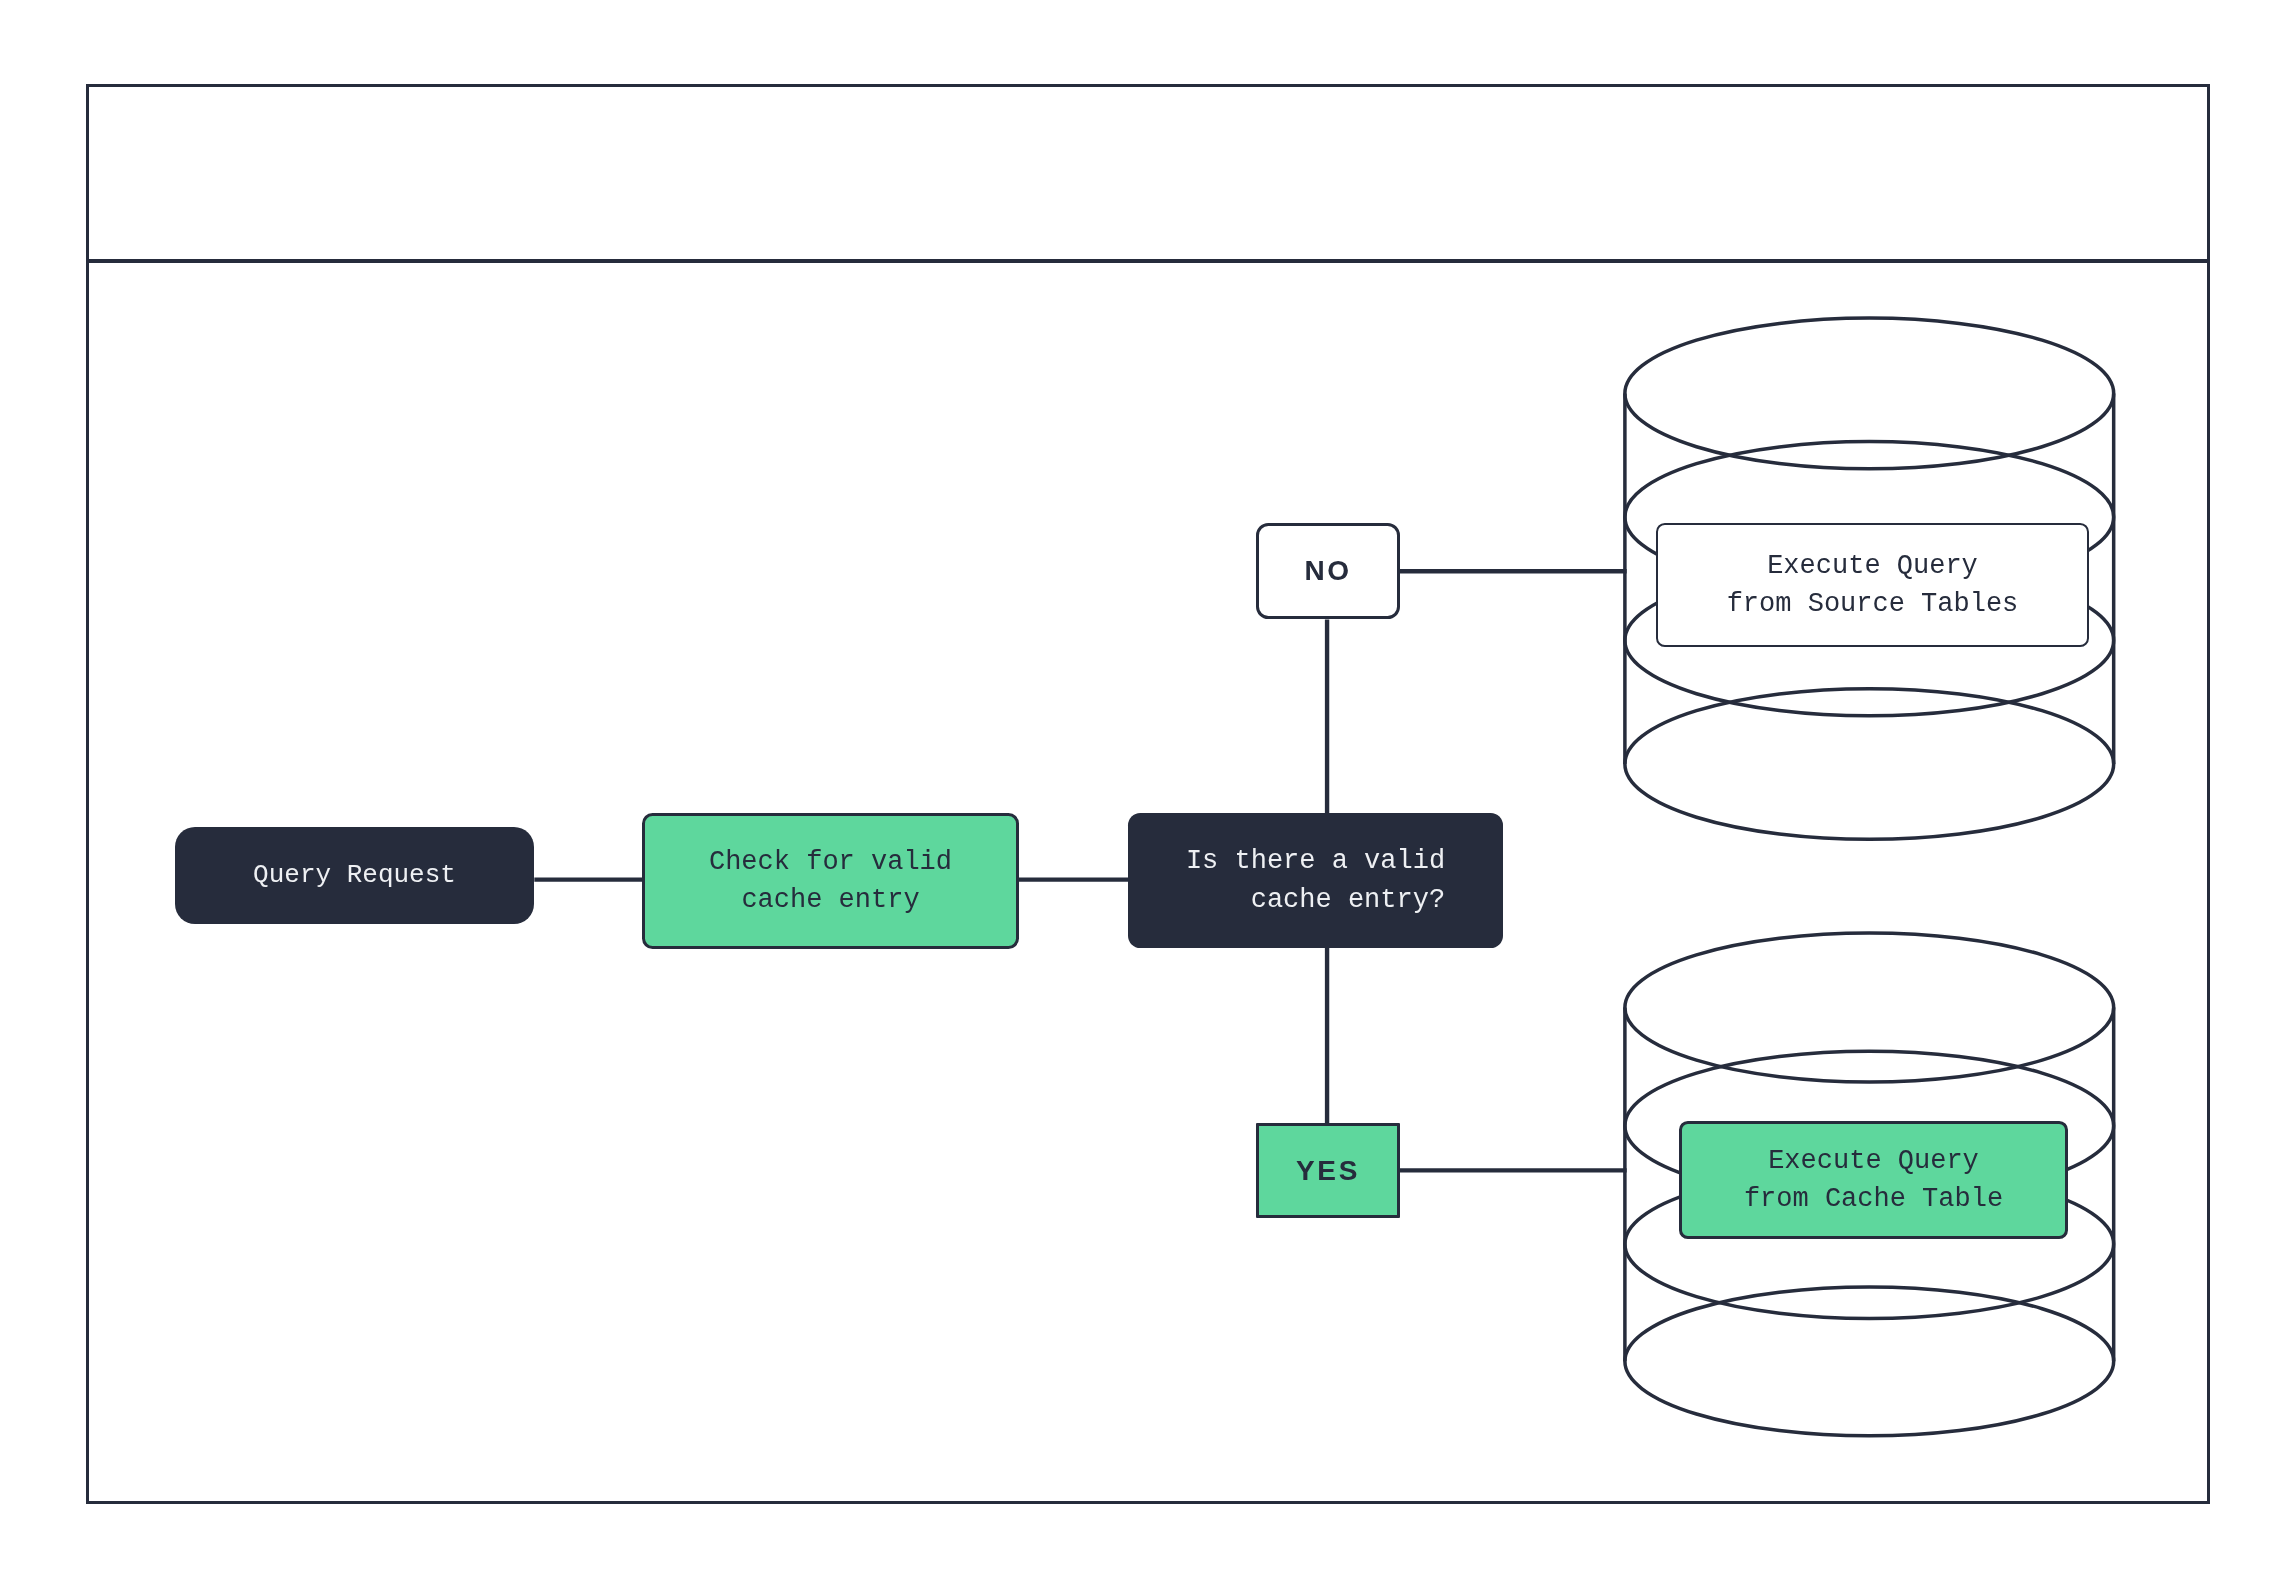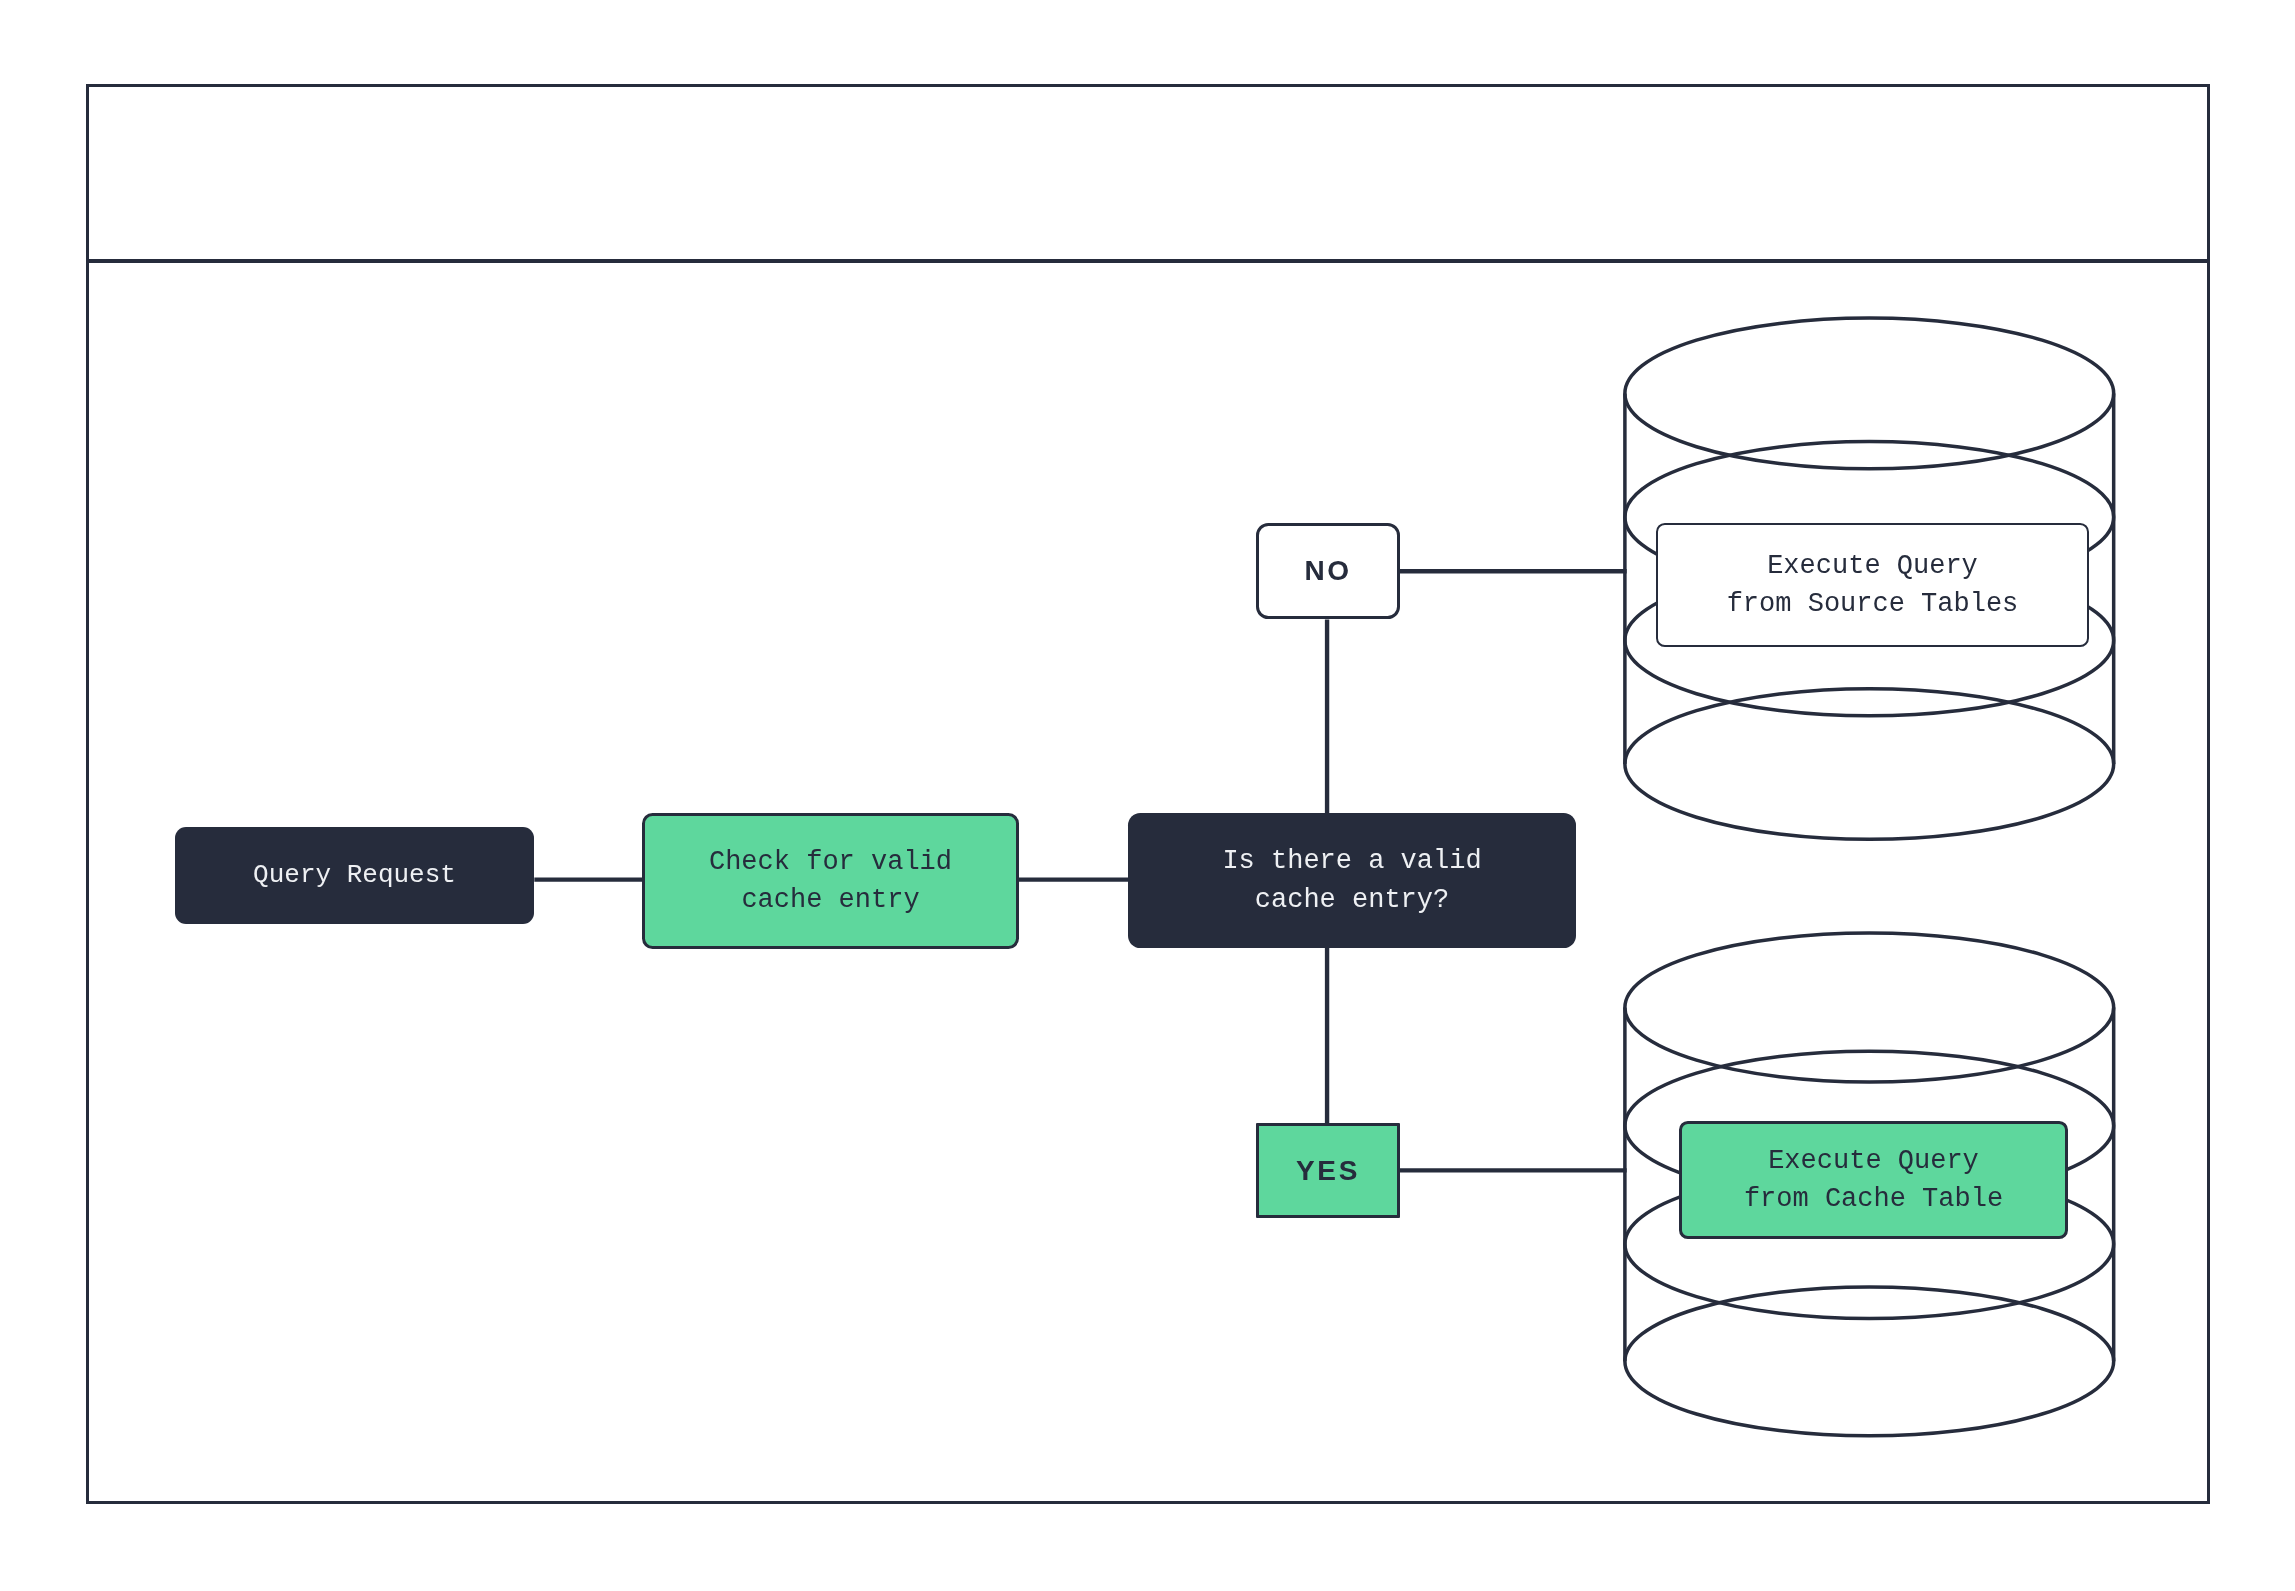--- a/index.html
+++ b/index.html
@@ -46,23 +46,23 @@
   .node.dark  { background: var(--dark-navy); color: var(--light-text); border-radius: 10.5px; }
   .node.green { background: var(--green); color: var(--dark-navy);
                 border: 3.5px solid var(--dark-navy); border-radius: 10.5px; }
   .node.white { background: var(--box-white); color: var(--dark-navy);
                 border: 3.5px solid var(--dark-navy); border-radius: 10.5px; }
   .badge {
     font-family: "Liberation Sans", sans-serif;
     font-weight: 700; font-size: 28px; letter-spacing: 2.6px; white-space: nowrap;
   }
 
-  #query-request   { left: 175px;  top: 827px;  width: 359px; height: 97px; border-radius: 11px; font-size: 26px; }
+  #query-request   { left: 175px;  top: 827px;  width: 359px; height: 97px; border-radius: 20px; font-size: 26px; }
   #check-cache     { left: 642px;  top: 813px;  width: 377px; height: 136px; }
-  #decision        { left: 1128px; top: 813px;  width: 448px; height: 135px; border-radius: 12.3px; }
+  #decision        { left: 1128px; top: 813px;  width: 375px; height: 135px; border-radius: 12.3px; text-align: right; }
   #branch-no       { left: 1256px; top: 523px;  width: 144px; height: 96px; border-radius: 12.3px; }
   #branch-yes      { left: 1256px; top: 1123px; width: 144px; height: 95px; border-radius: 1px; }
   #source-db-label { left: 1656px; top: 523px;  width: 433px; height: 124px; border-radius: 8.8px; border-width: 2.6px; }
   #cache-db-label  { left: 1679px; top: 1121px; width: 389px; height: 118px; border-radius: 8.8px; }
 </style>
 </head>
 <body>
 
 <div class="canvas">
 

